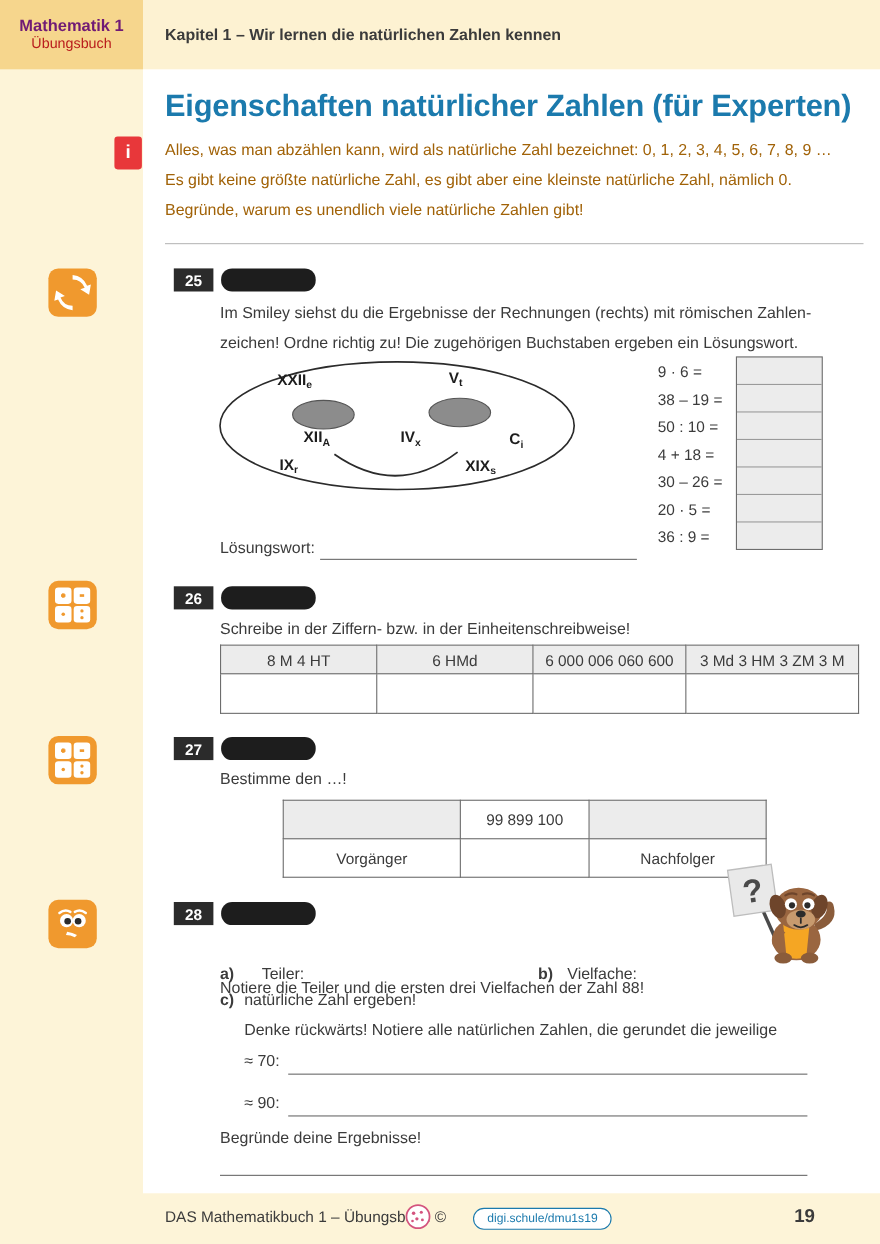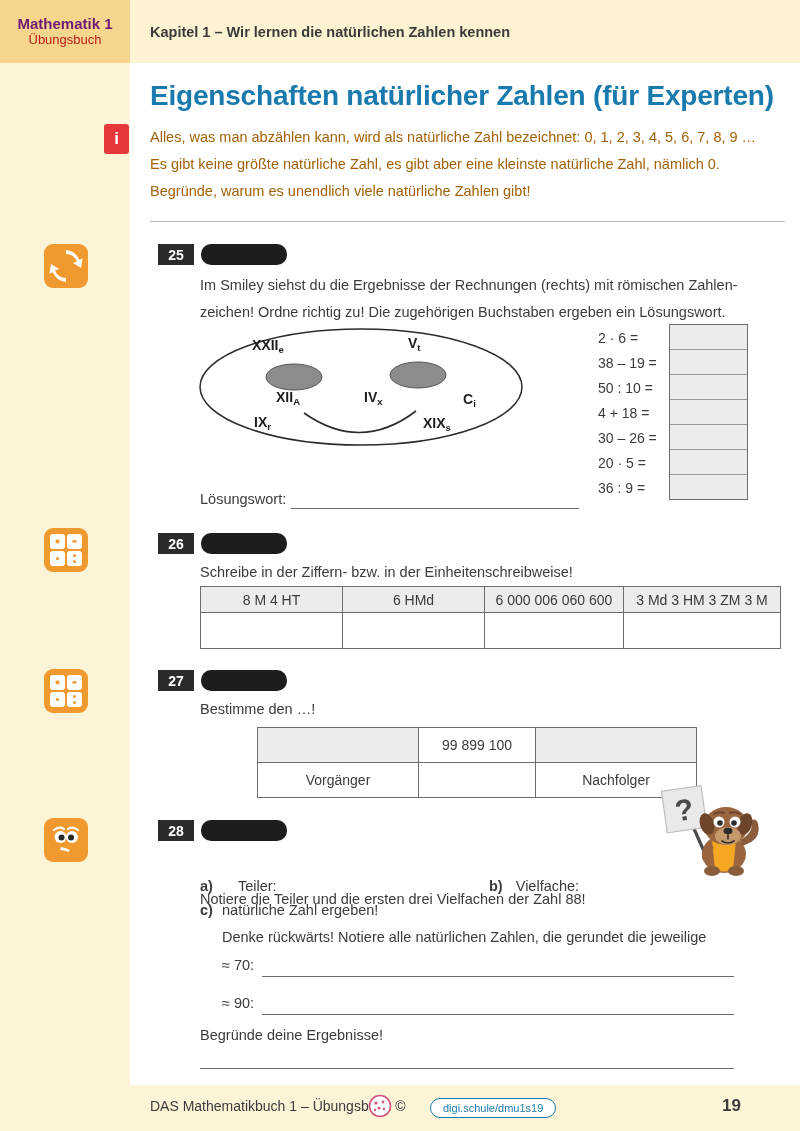--- a/index.html
+++ b/index.html
@@ -266,21 +266,21 @@
     <div class="rn" style="left:227px;top:90px;">
       <span>XIX</span><sub>s</sub>
     </div>
   </div>
 
   <div id="loesung-label">Lösungswort:</div>
   <div id="loesung-line"></div>
 
   <div id="calc-list">
     <div class="calc-row">
-        <div class="calc-label">2 · 6 =</div>
+        <div class="calc-label">9 · 6 =</div>
       </div>
     <div class="calc-row">
         <div class="calc-label">38 – 19 =</div>
       </div>
     <div class="calc-row">
         <div class="calc-label">50 : 10 =</div>
       </div>
     <div class="calc-row">
         <div class="calc-label">4 + 18 =</div>
       </div>

